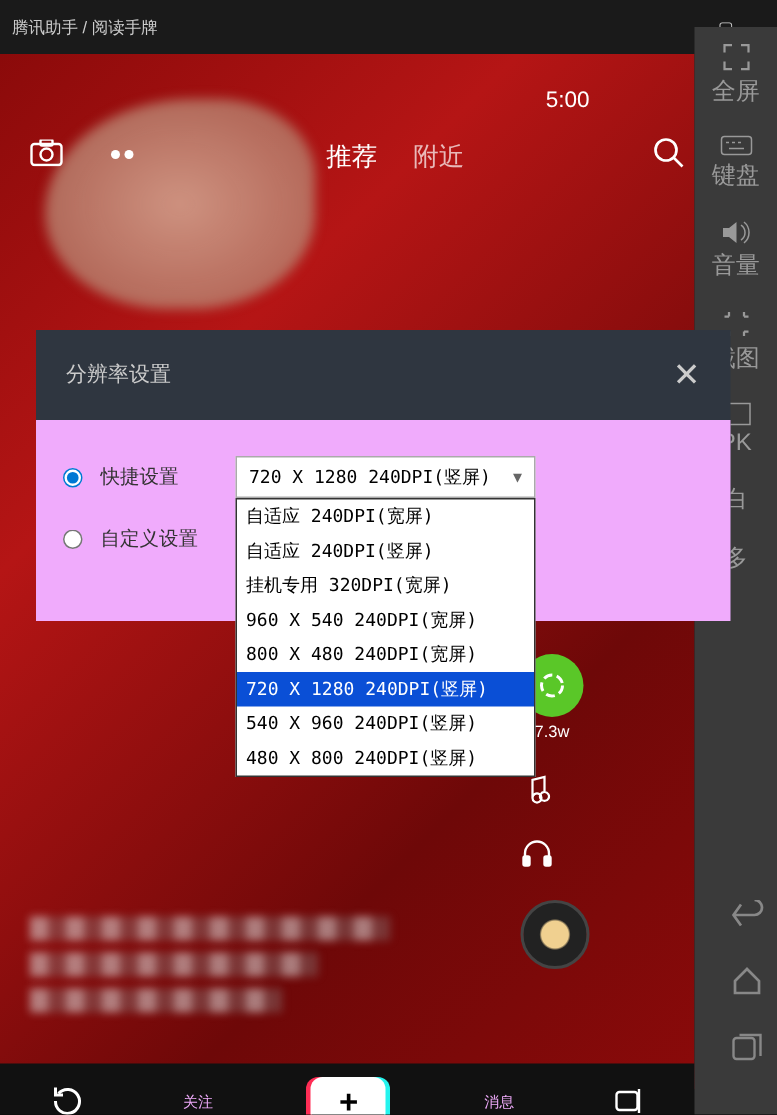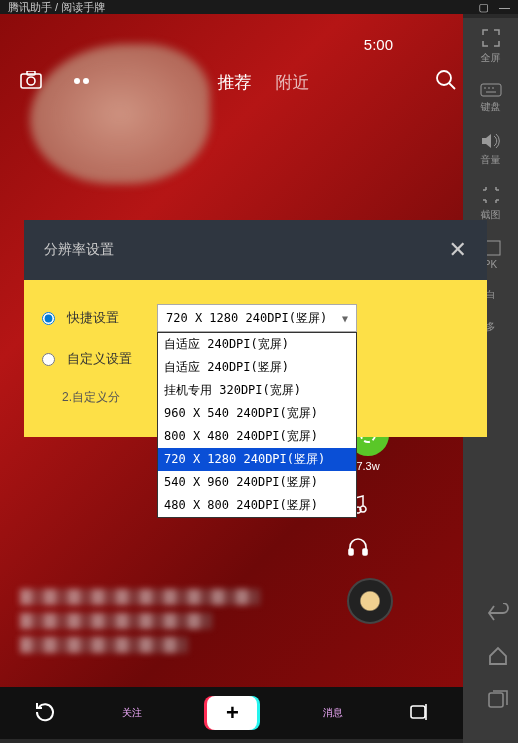--- a/index.html
+++ b/index.html
@@ -5,21 +5,21 @@
 * { margin: 0; padding: 0; box-sizing: border-box; }
 body {
   width: 518px;
   height: 743px;
   background: #2a2a2a;
   font-family: "Microsoft YaHei", Arial, sans-serif;
   position: relative;
   overflow: hidden;
 }
 .title-bar {
-  height: 14px;
+  height: 36px;
   background: #1a1a1a;
   display: flex;
   align-items: center;
   padding: 0 8px;
   color: #ccc;
   font-size: 11px;
   justify-content: space-between;
 }
 .title-bar-right { display: flex; gap: 10px; }
 .main-area {
@@ -39,21 +39,21 @@
   flex-direction: column;
   align-items: center;
   padding-top: 10px;
   gap: 18px;
 }
 .sidebar-item {
   display: flex;
   flex-direction: column;
   align-items: center;
   color: #999;
-  font-size: 10px;
+  font-size: 16px;
   cursor: pointer;
   gap: 3px;
 }
 .sidebar-item svg { fill: #999; }
 .video-bg {
   position: absolute;
   top: 0; left: 0;
   width: 463px; height: 690px;
   background: linear-gradient(135deg, #8b0a0a 0%, #b51515 30%, #6e0808 70%, #8b0a0a 100%);
 }
@@ -109,21 +109,21 @@
   height: 60px;
   display: flex;
   align-items: center;
   justify-content: space-between;
   padding: 0 20px;
   color: #ccc;
   font-size: 14px;
 }
 .dialog-close { cursor: pointer; color: #ccc; font-size: 22px; }
 .dialog-body {
-  background: #fde047;
+  background: #f0abfc;
   padding: 24px 18px 28px 18px;
 }
 .radio-row {
   display: flex;
   align-items: center;
   gap: 12px;
   margin-bottom: 18px;
 }
 .radio-row label { font-size: 13px; color: #333; }
 input[type="radio"] { accent-color: #0078d4; }
@@ -433,16 +433,15 @@
             <div class="dropdown-option">540 X 960 240DPI(竖屏)</div>
             <div class="dropdown-option">480 X 800 240DPI(竖屏)</div>
           </div>
       </div>
     </div>
     <div class="radio-row" style="margin-top:10px">
       <input type="radio" name="mode" style="">
       <label>自定义设置</label>
     </div>
     <div class="hints">
-      <div>2.自定义分</div>
     </div>
   </div>
 </div>
 
 </body></html>

